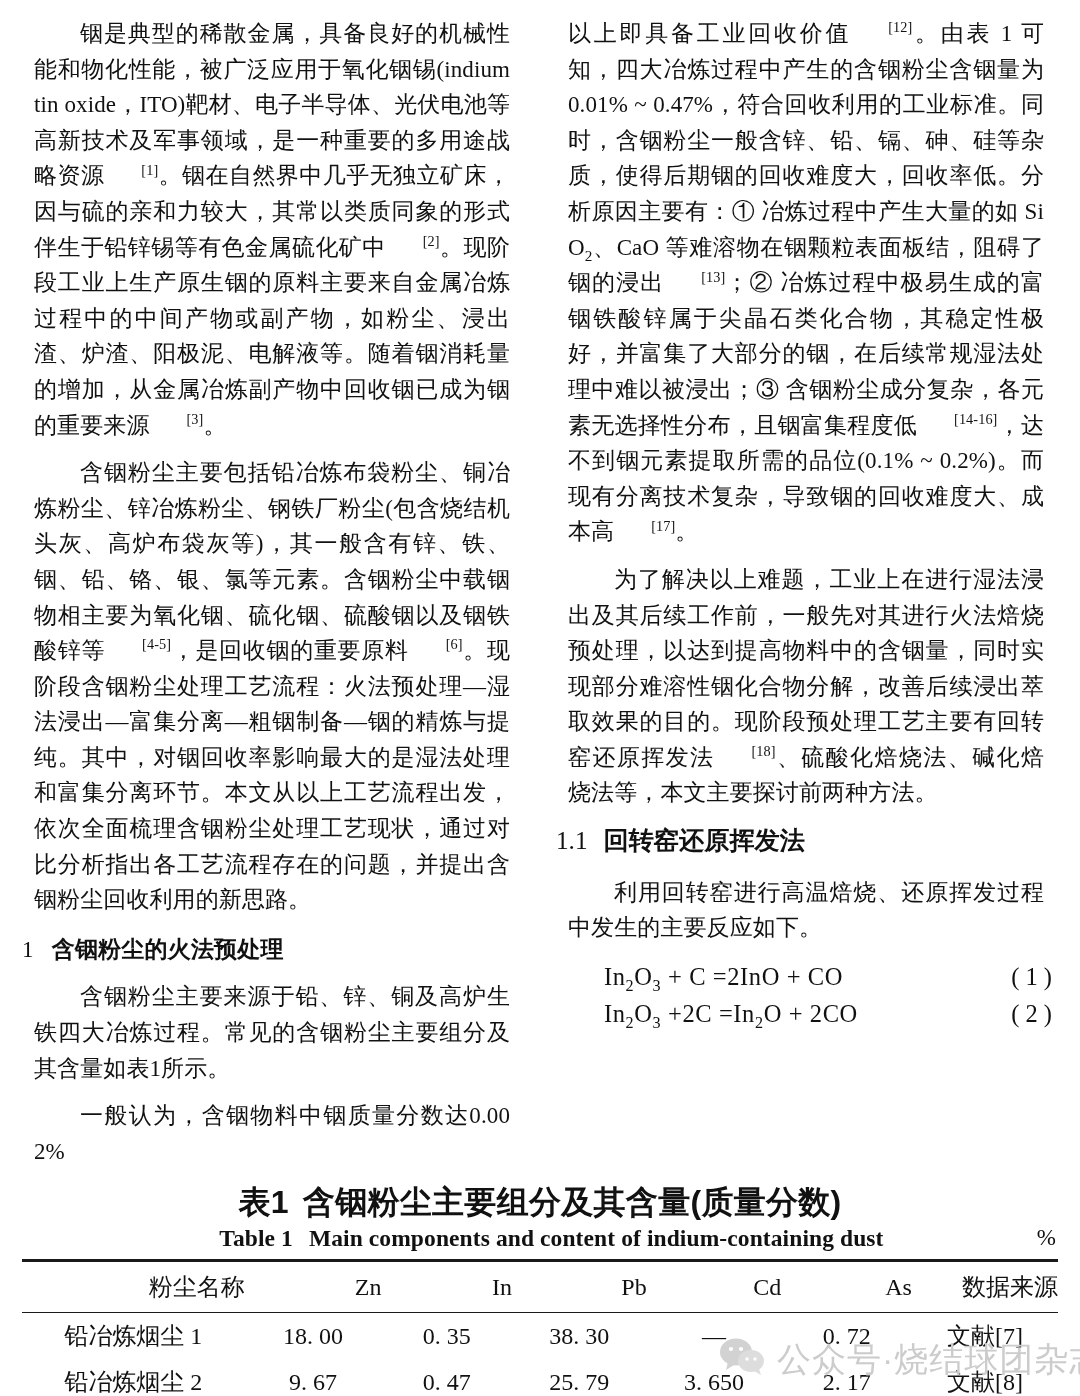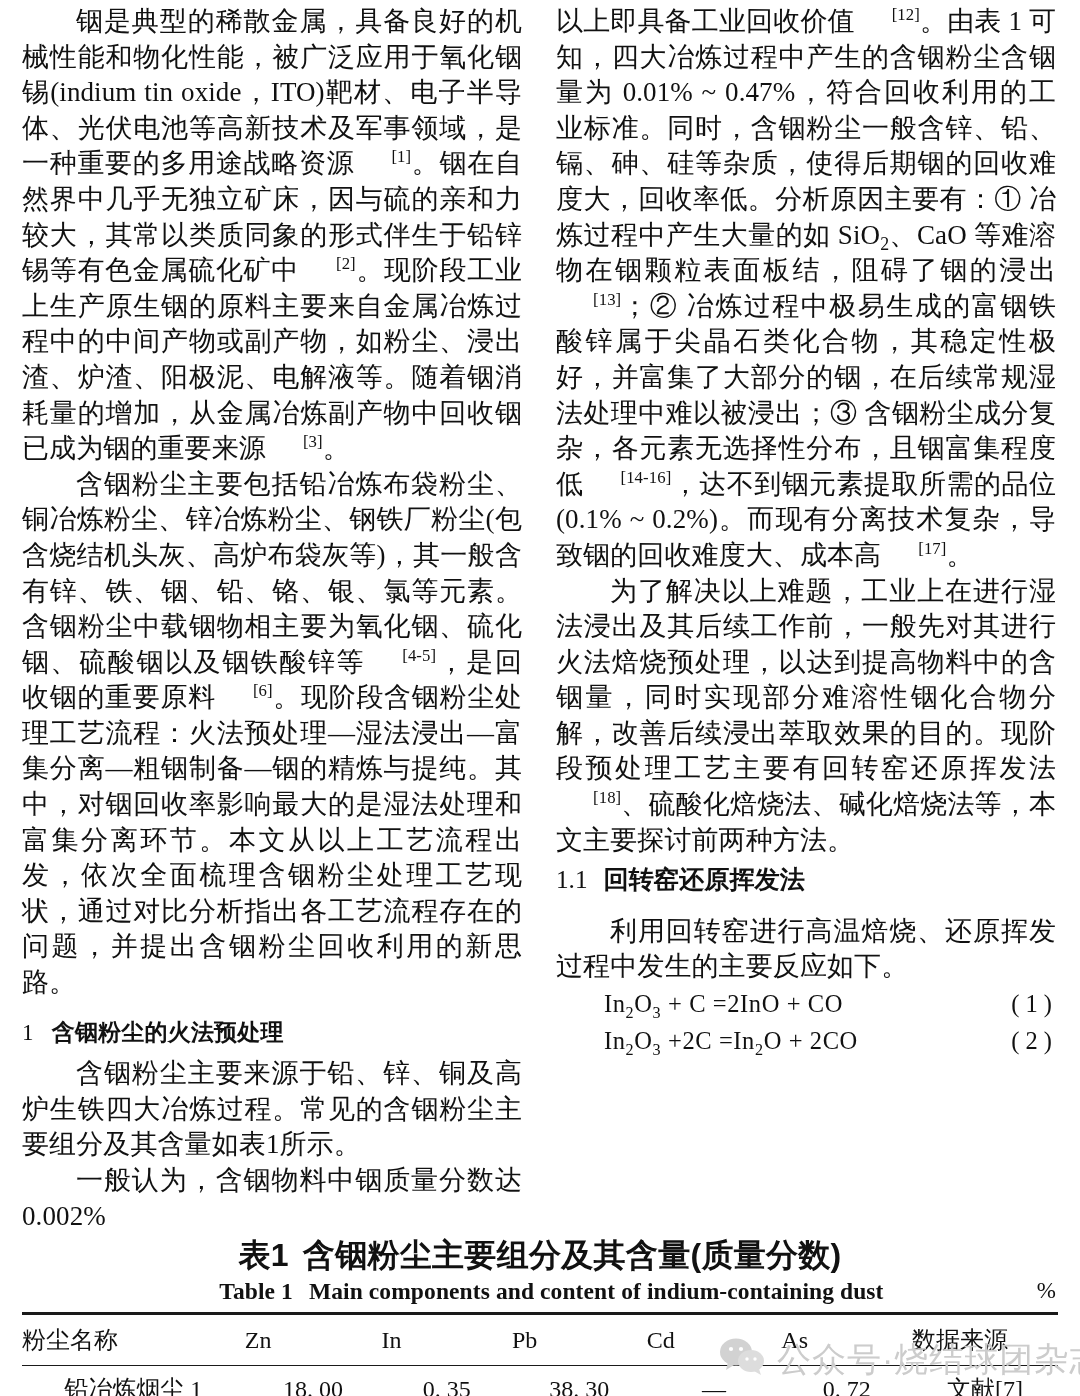--- a/index.html
+++ b/index.html
@@ -29,23 +29,23 @@
     display: flex;
     gap: 34px;
     align-items: flex-start;
   }
   .col {
     width: 500px;
     flex: 0 0 500px;
   }
 
   p.para {
-    margin: 0;
+    margin: 12px;
     text-indent: 2em;
-    font-size: 27px;
+    font-size: 23px;
     line-height: 35.6px;
     text-align: justify;
     text-justify: inter-ideograph;
     letter-spacing: 0.1px;
     word-break: break-all;
   }
   p.para.noindent { text-indent: 0; }
 
   h2.heading {
     margin: 14px 0 6px 0;
@@ -135,21 +135,21 @@
   table.data {
     width: 100%;
     border-collapse: collapse;
     margin-top: 6px;
     font-size: 24px;
   }
   table.data thead th {
     font-weight: normal;
     padding: 9px 0 9px 0;
     font-size: 24px;
-    text-align: left;
+    text-align: right;
   }
   table.data tbody td {
     padding: 7px 0 7px 0;
     text-align: center;
     font-size: 24px;
     white-space: nowrap;
   }
   .rule-top {
     border-top: 3.2px solid #1a1a1a;
   }

